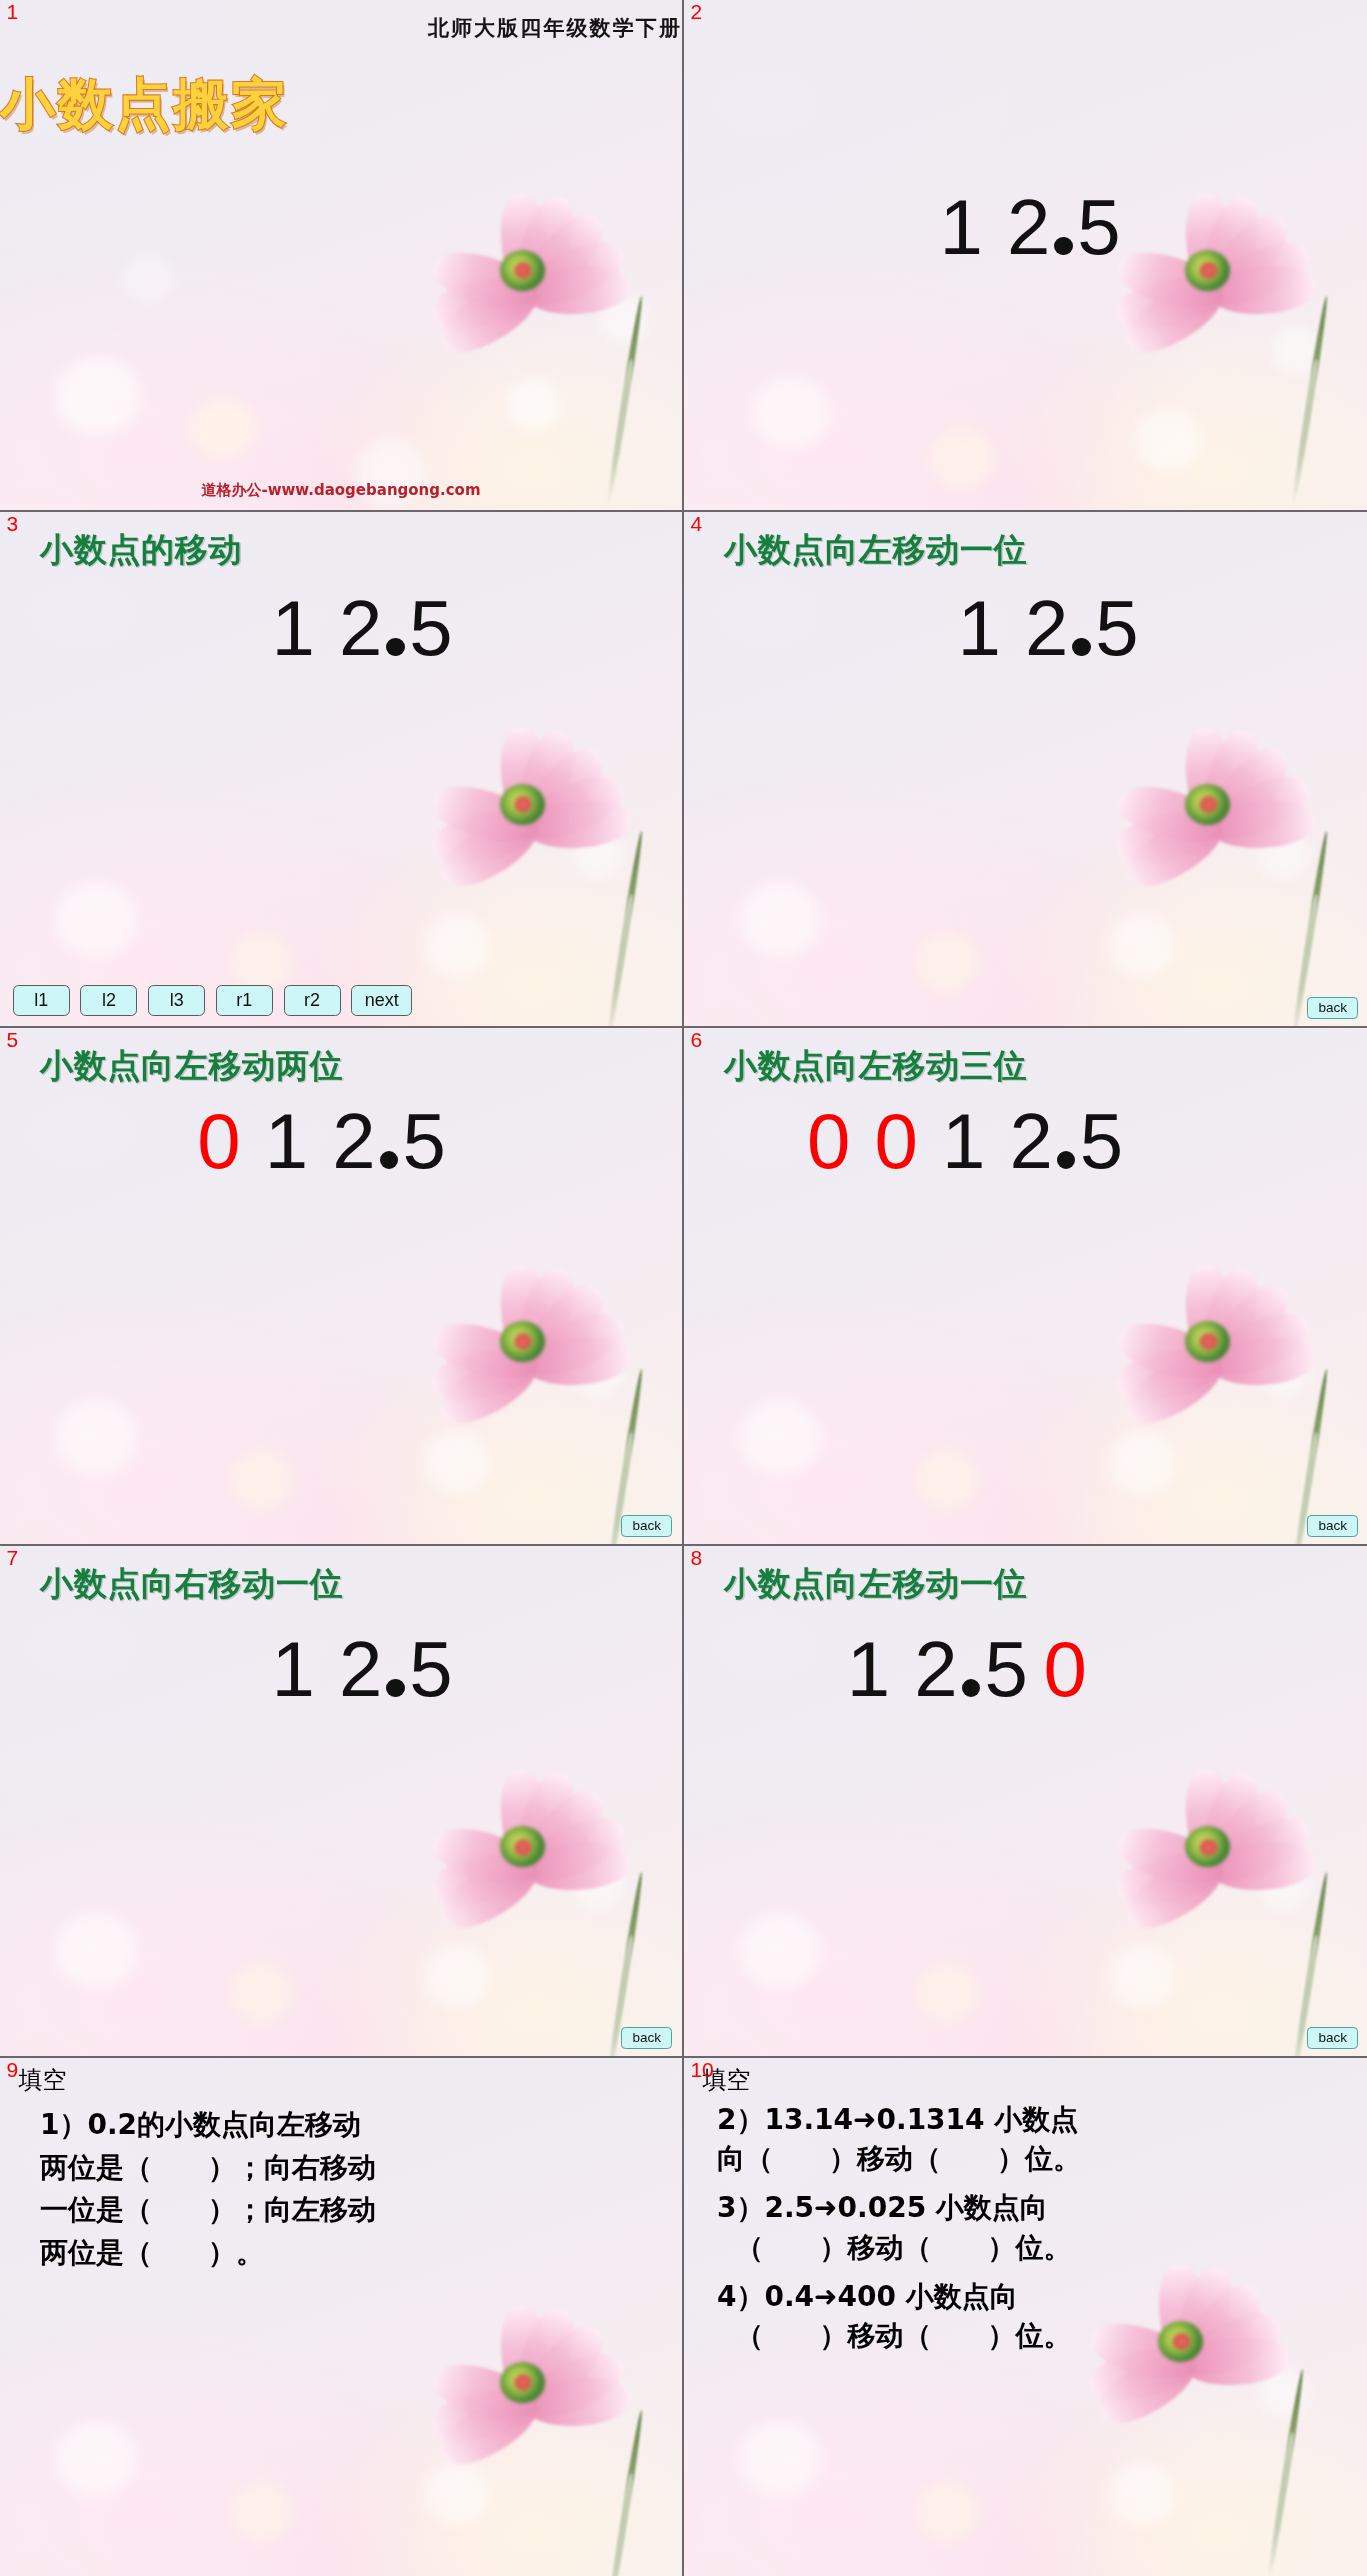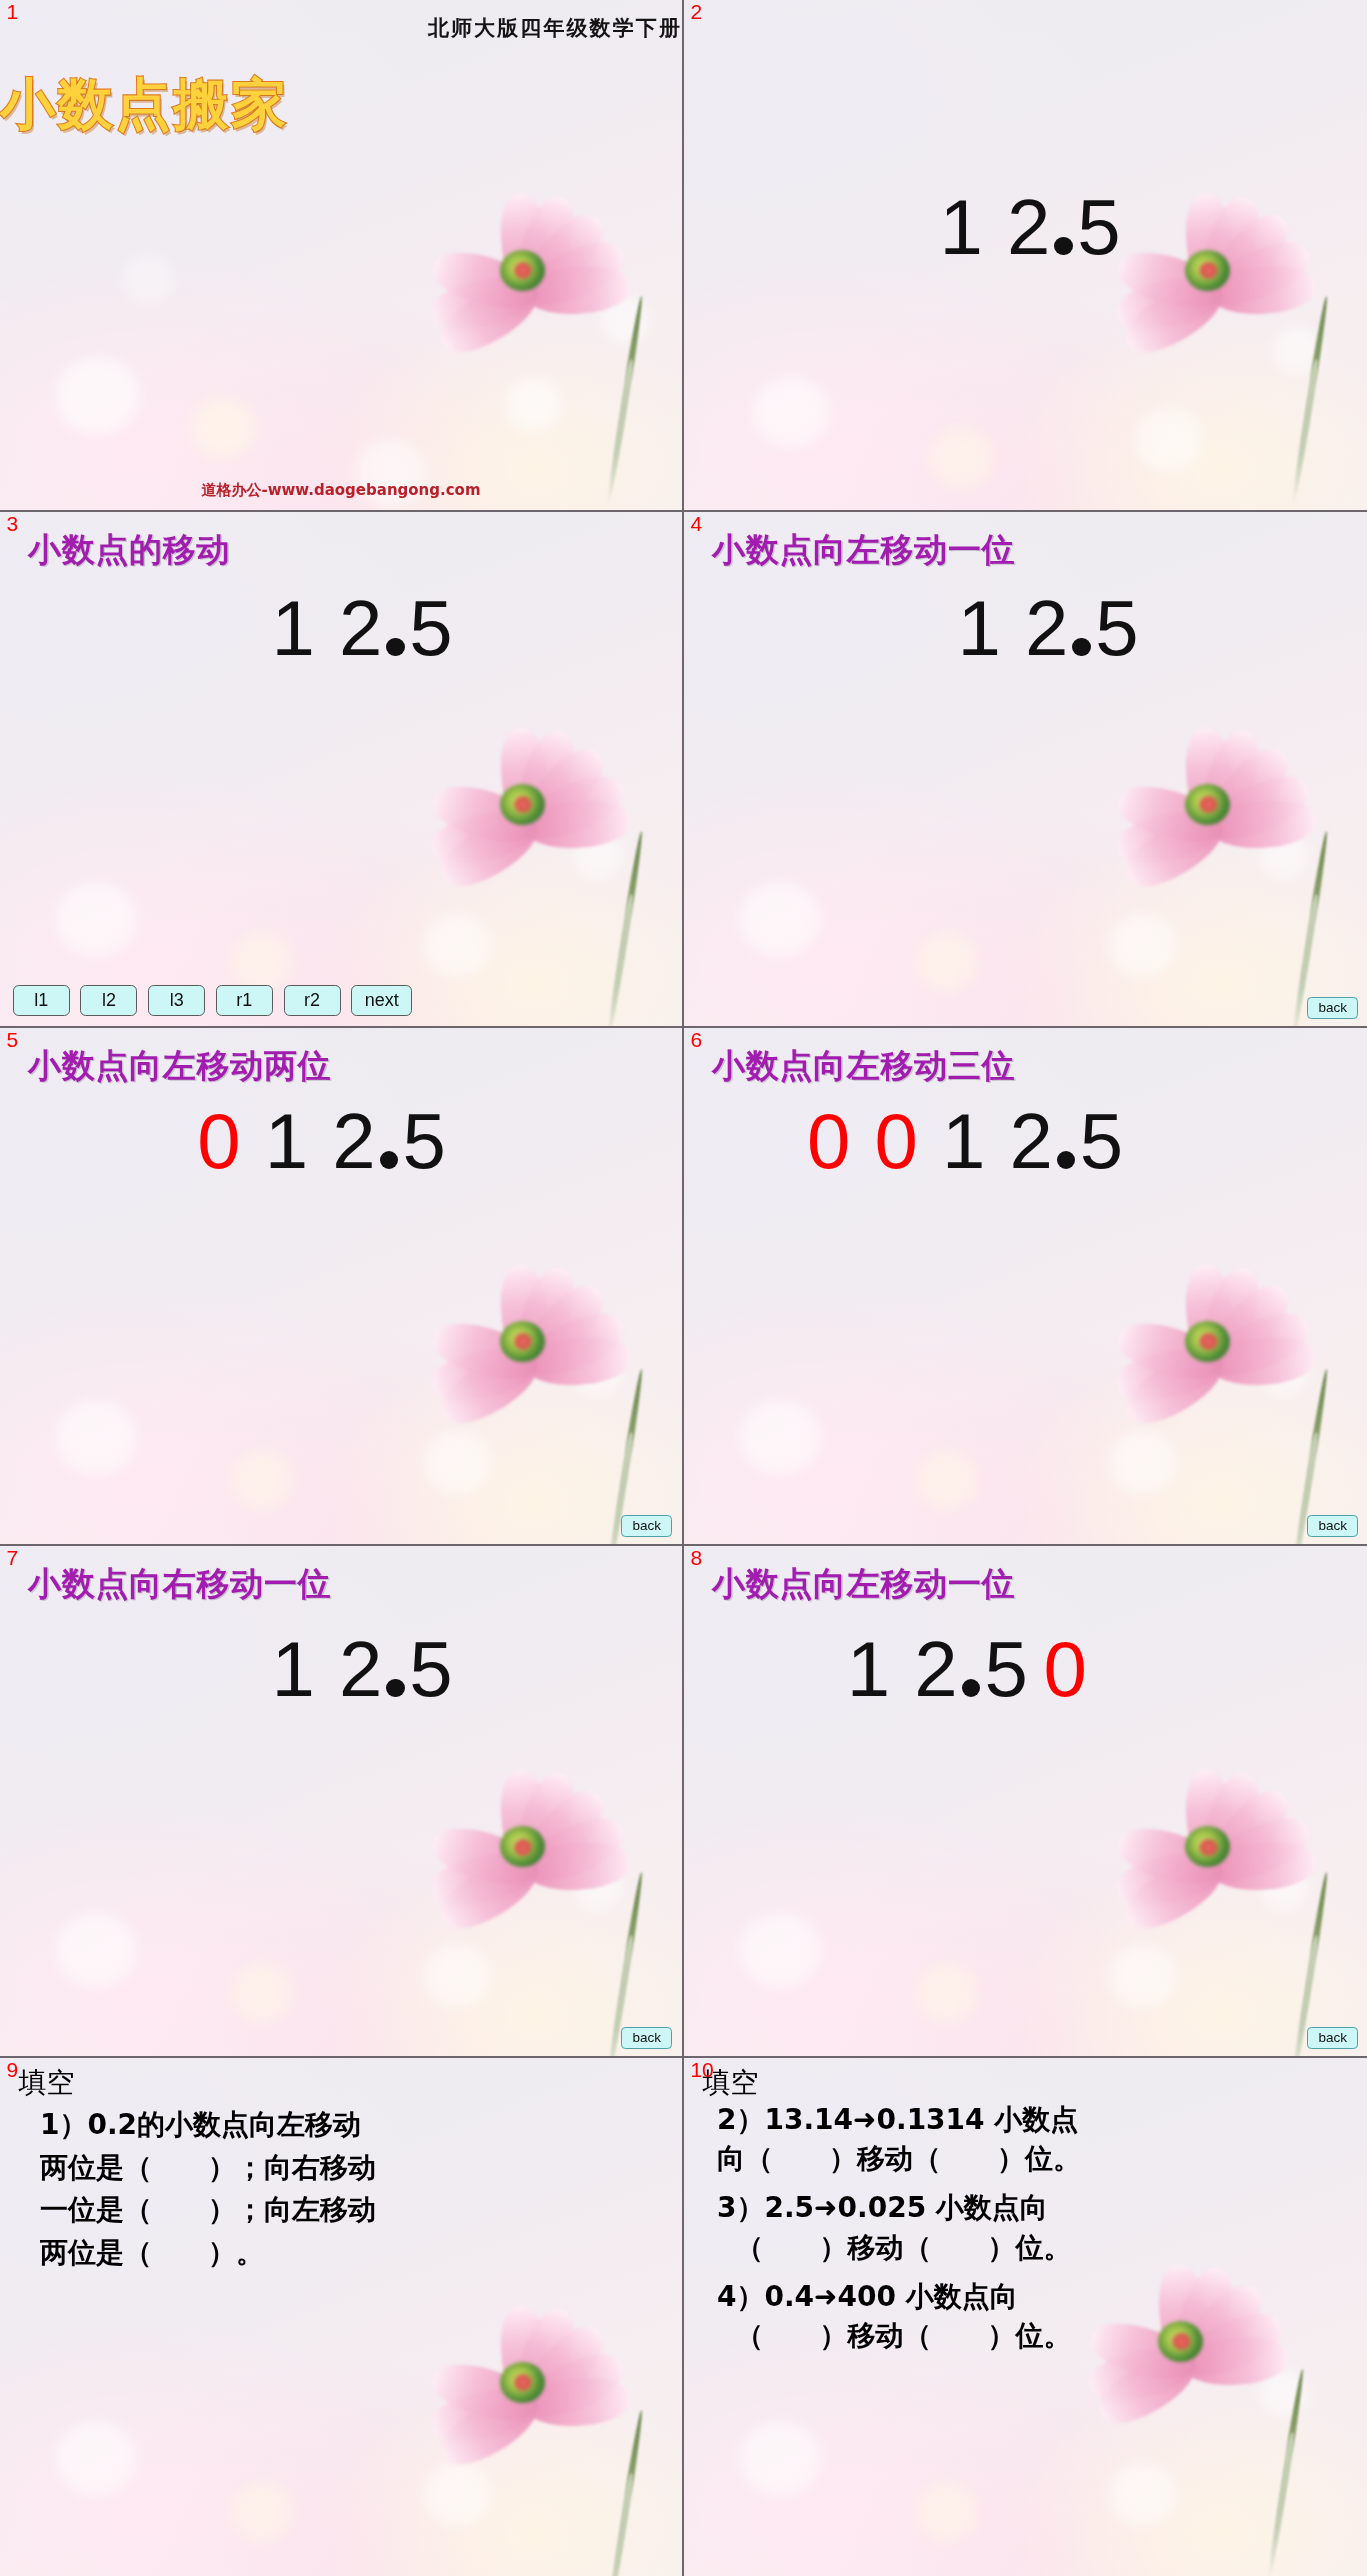--- a/index.html
+++ b/index.html
@@ -88,25 +88,25 @@
   }
 
   
   .num{
     position:absolute;left:6.4px;top:1.4px;
     color:#ff0000;font-size:21px;line-height:1;
     font-family:"Liberation Sans", sans-serif;
     z-index:5;
   }
   .heading{
-    position:absolute;left:28px;top:15.6px;
+    position:absolute;left:40px;top:15.6px;
     font-family:"DejaVu Sans", sans-serif;
     font-weight:bold;
     font-size:33px;
-    color:#a21caf;
+    color:#15803d;
     letter-spacing:0.7px;
     white-space:nowrap;
     text-shadow:1.4px 1.4px 0 rgba(120,120,130,.35);
     z-index:4;
   }
   .bignum{
     position:absolute;
     left:0;right:0;
     text-align:center;
     font-family:"Liberation Sans", sans-serif;
@@ -188,21 +188,21 @@
     font-weight:bold;
     font-size:15px;
     color:#b8212c;
     z-index:4;
   }
 
   
   .fb-title{
     position:absolute;left:18.5px;top:5.7px;
     font-family:"DejaVu Sans", sans-serif;
-    font-size:28px;color:#000;
+    font-size:24px;color:#000;
     z-index:4;
   }
   .fb-body{
     position:absolute;left:40px;right:18.5px;top:47px;
     font-family:"DejaVu Sans", sans-serif;
     font-weight:bold;
     font-size:28px;
     line-height:1.42;
     color:#000;
     z-index:4;

